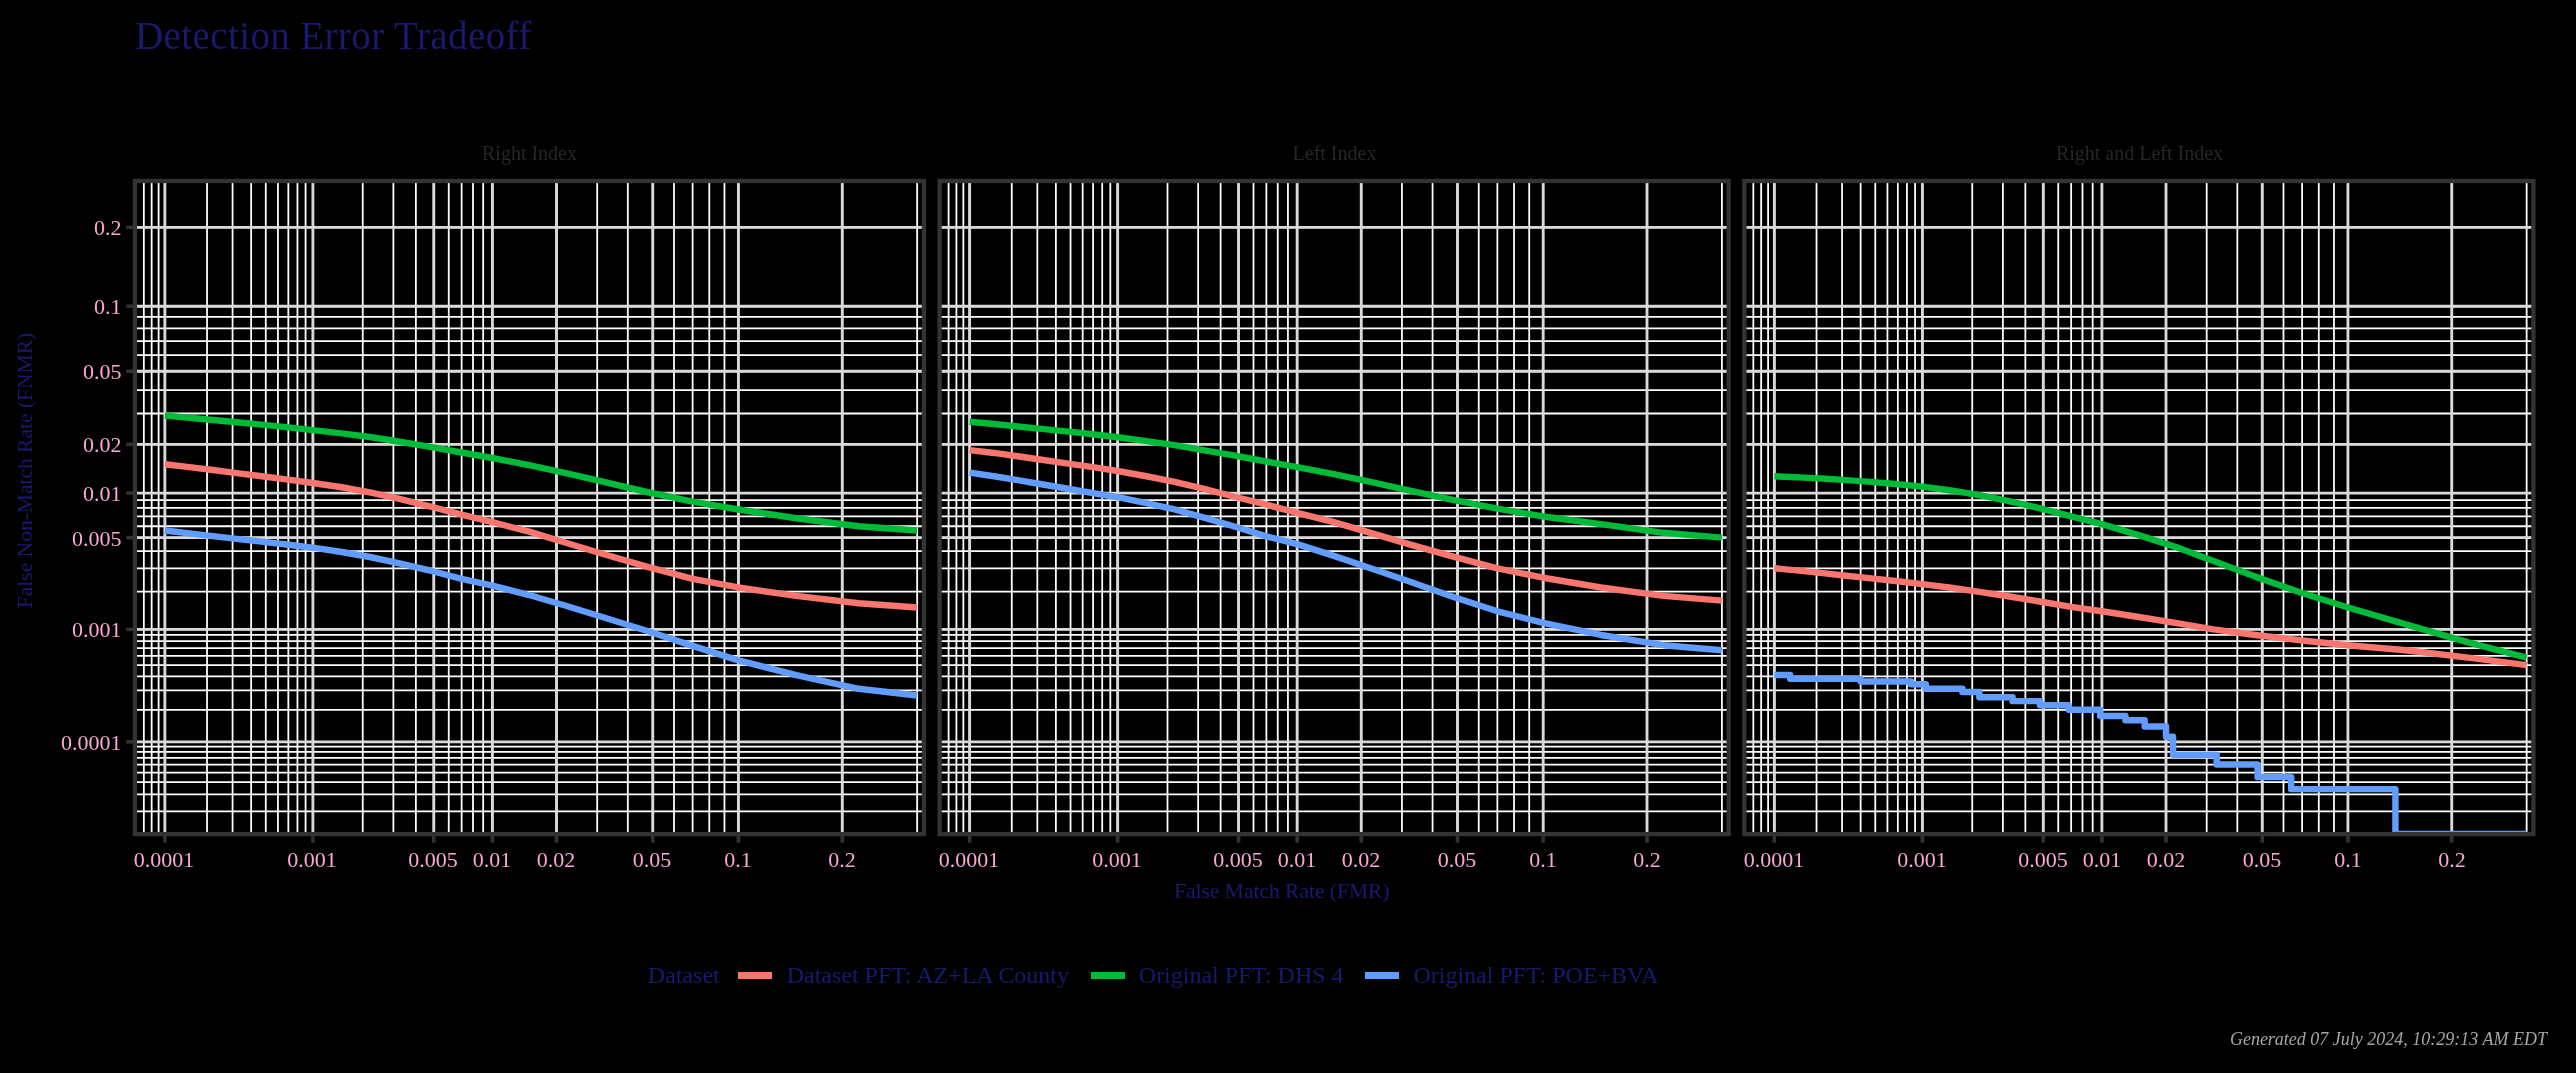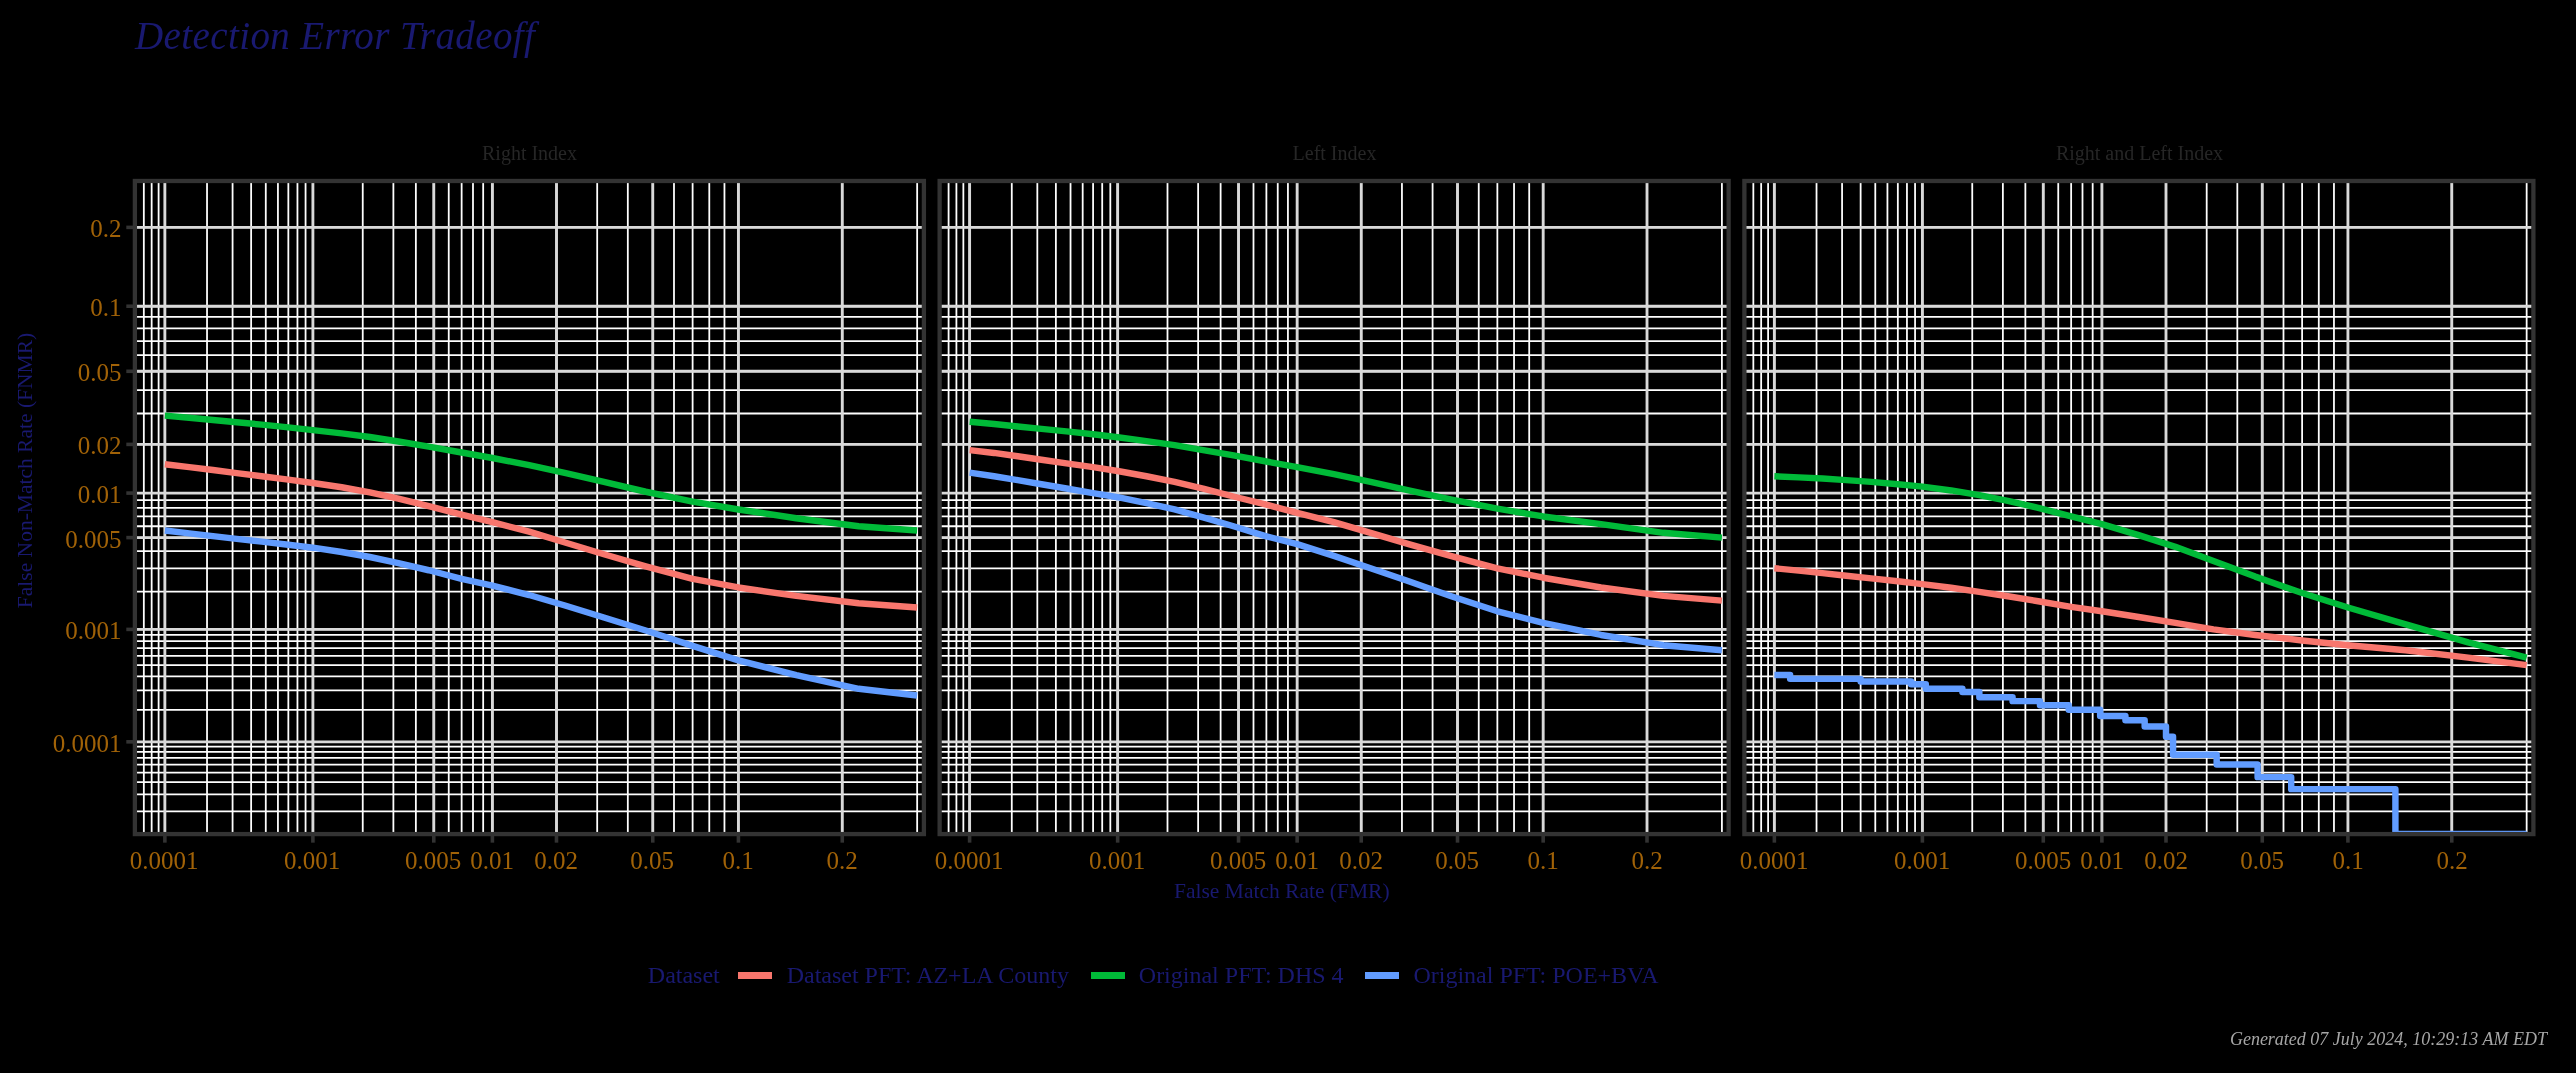--- a/index.html
+++ b/index.html
@@ -21,21 +21,20 @@
   }
   .title {
     position: absolute;
     left: 135px;
     top: 13px;
     font-size: 39px;
     color: #191970;
     font-family: "Liberation Serif", serif;
     letter-spacing: 0.4px;
     white-space: nowrap;
-    font-style: italic;
   }
   .strip-title {
     position: absolute;
     font-size: 20px;
     color: #262626;
     font-family: "Liberation Serif", serif;
     text-align: center;
     white-space: nowrap;
   }
   .axis-label {
@@ -53,22 +52,22 @@
     transform: rotate(-90deg);
     transform-origin: center center;
   }
   #x-axis-title {
     left: 1174px;
     top: 879px;
     text-align: center;
   }
   .tick-label {
     position: absolute;
-    font-size: 25px;
-    color: #a16207;
+    font-size: 22px;
+    color: #f9a8d4;
     font-family: "Liberation Serif", serif;
     white-space: nowrap;
   }
   .ytick {
     text-align: right;
     width: 100px;
   }
   .xtick {
     text-align: center;
     width: 114px;

